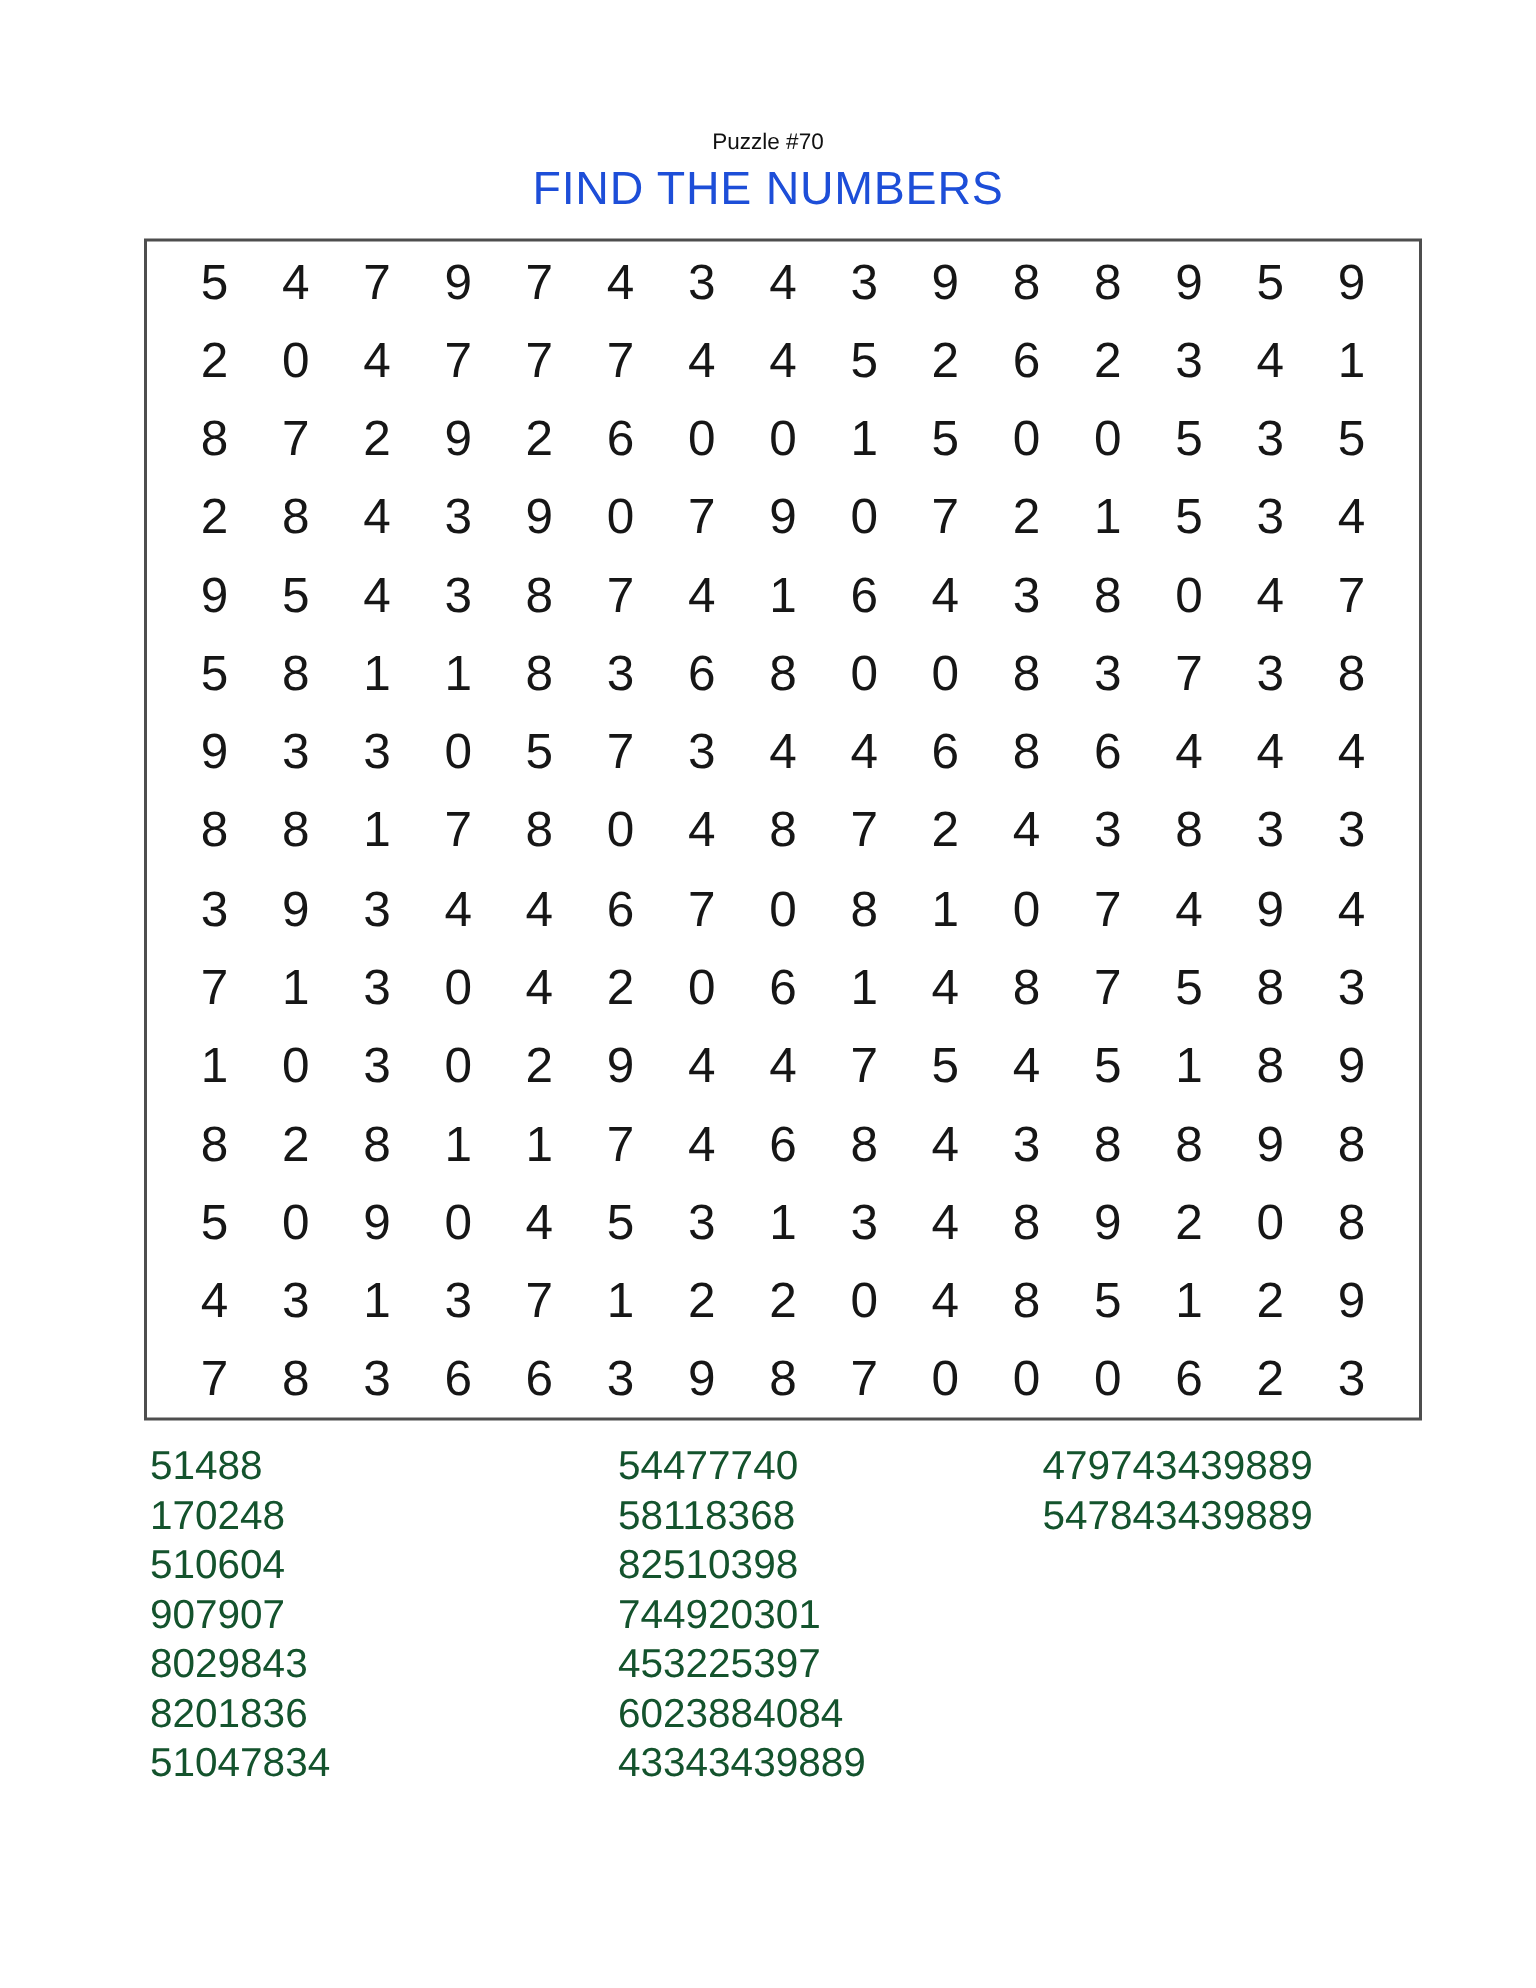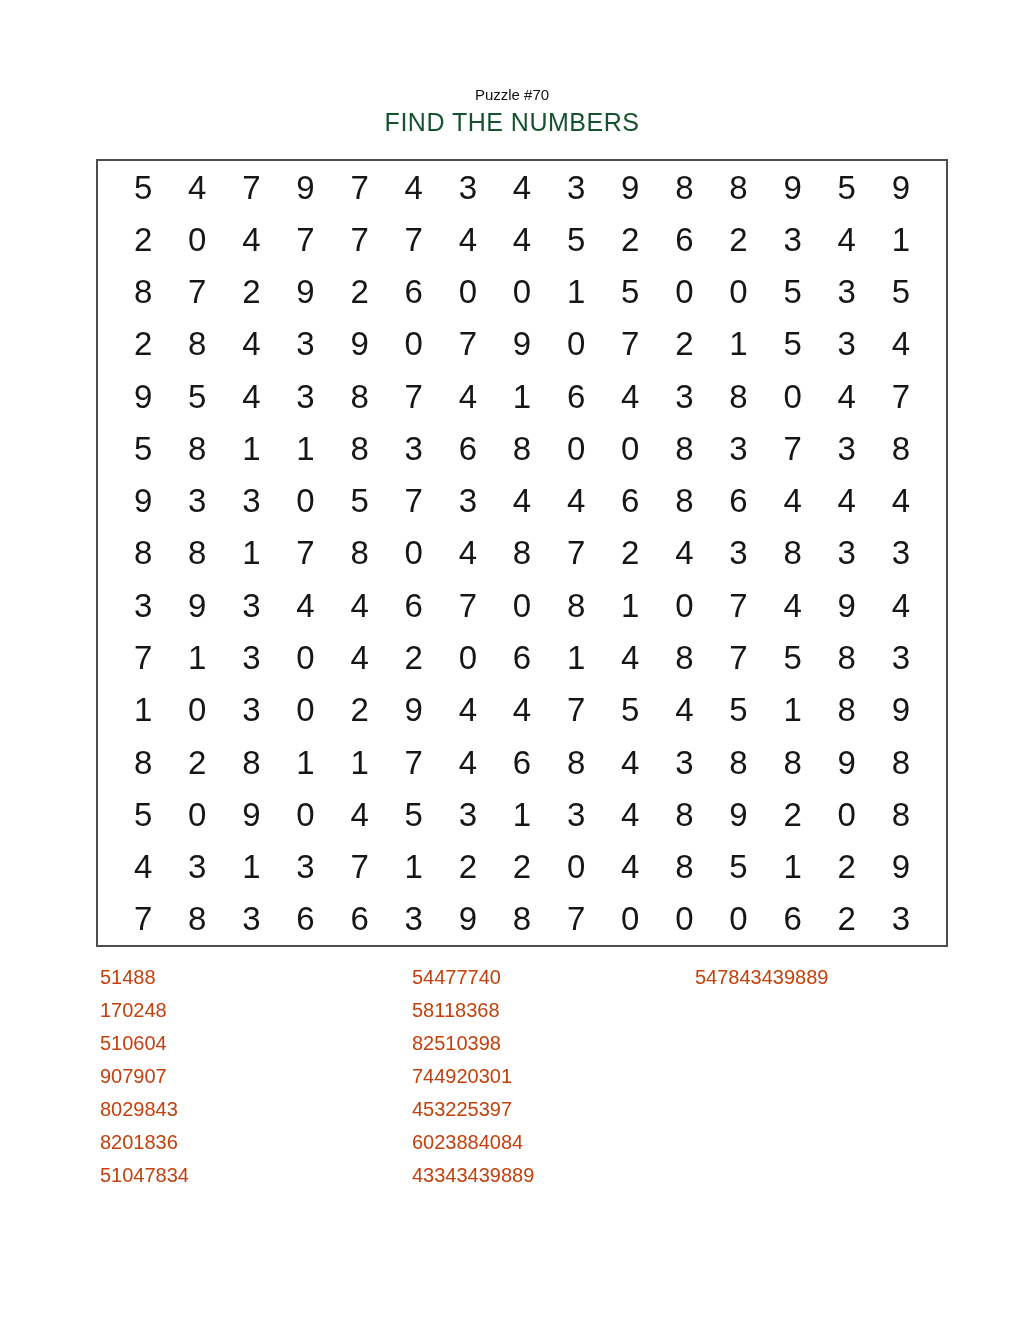--- a/index.html
+++ b/index.html
@@ -10,41 +10,41 @@
     color: #161616;
     position: relative;
     overflow: hidden;
   }
   .subtitle {
     position: absolute; top: 86px; left: 0; width: 100%;
     text-align: center; font-size: 15px; color: #111111;
   }
   .title {
     position: absolute; top: 108px; left: 0; width: 100%;
-    text-align: center; font-size: 25px; font-weight: 400;
-    letter-spacing: 0.5px; margin: 0; color: #14532d;
+    text-align: center; font-size: 31px; font-weight: 400;
+    letter-spacing: 0.5px; margin: 0; color: #1d4ed8;
   }
   .grid-box {
     position: absolute; left: 96px; top: 159px;
     width: 852px; height: 788px;
     box-sizing: border-box;
     border: 2px solid #4e4e4e;
     padding: 0 18px;
     display: grid;
     grid-template-columns: repeat(15, 1fr);
     grid-template-rows: repeat(15, 1fr);
     background: #ffffff;
   }
   .grid-cell {
     display: flex; align-items: center; justify-content: center;
     font-size: 33px; line-height: 1; color: #161616;
   }
   .list-col {
     position: absolute; top: 961px;
-    font-size: 20px; line-height: 33px; color: #c2410c;
+    font-size: 27px; line-height: 33px; color: #14532d;
     white-space: nowrap;
   }
   .list-col.c0 { left: 100px; }
   .list-col.c1 { left: 412px; }
   .list-col.c2 { left: 695px; }
 </style>
 </head>
 <body>
 
 <div class="page">
@@ -291,15 +291,16 @@
   <div class="list-col c1" id="list-col-1">
       <div>54477740</div>
       <div>58118368</div>
       <div>82510398</div>
       <div>744920301</div>
       <div>453225397</div>
       <div>6023884084</div>
       <div>43343439889</div>
     </div>
   <div class="list-col c2" id="list-col-2">
+      <div>479743439889</div>
       <div>547843439889</div>
     </div>
 </div>
 
 </body></html>

